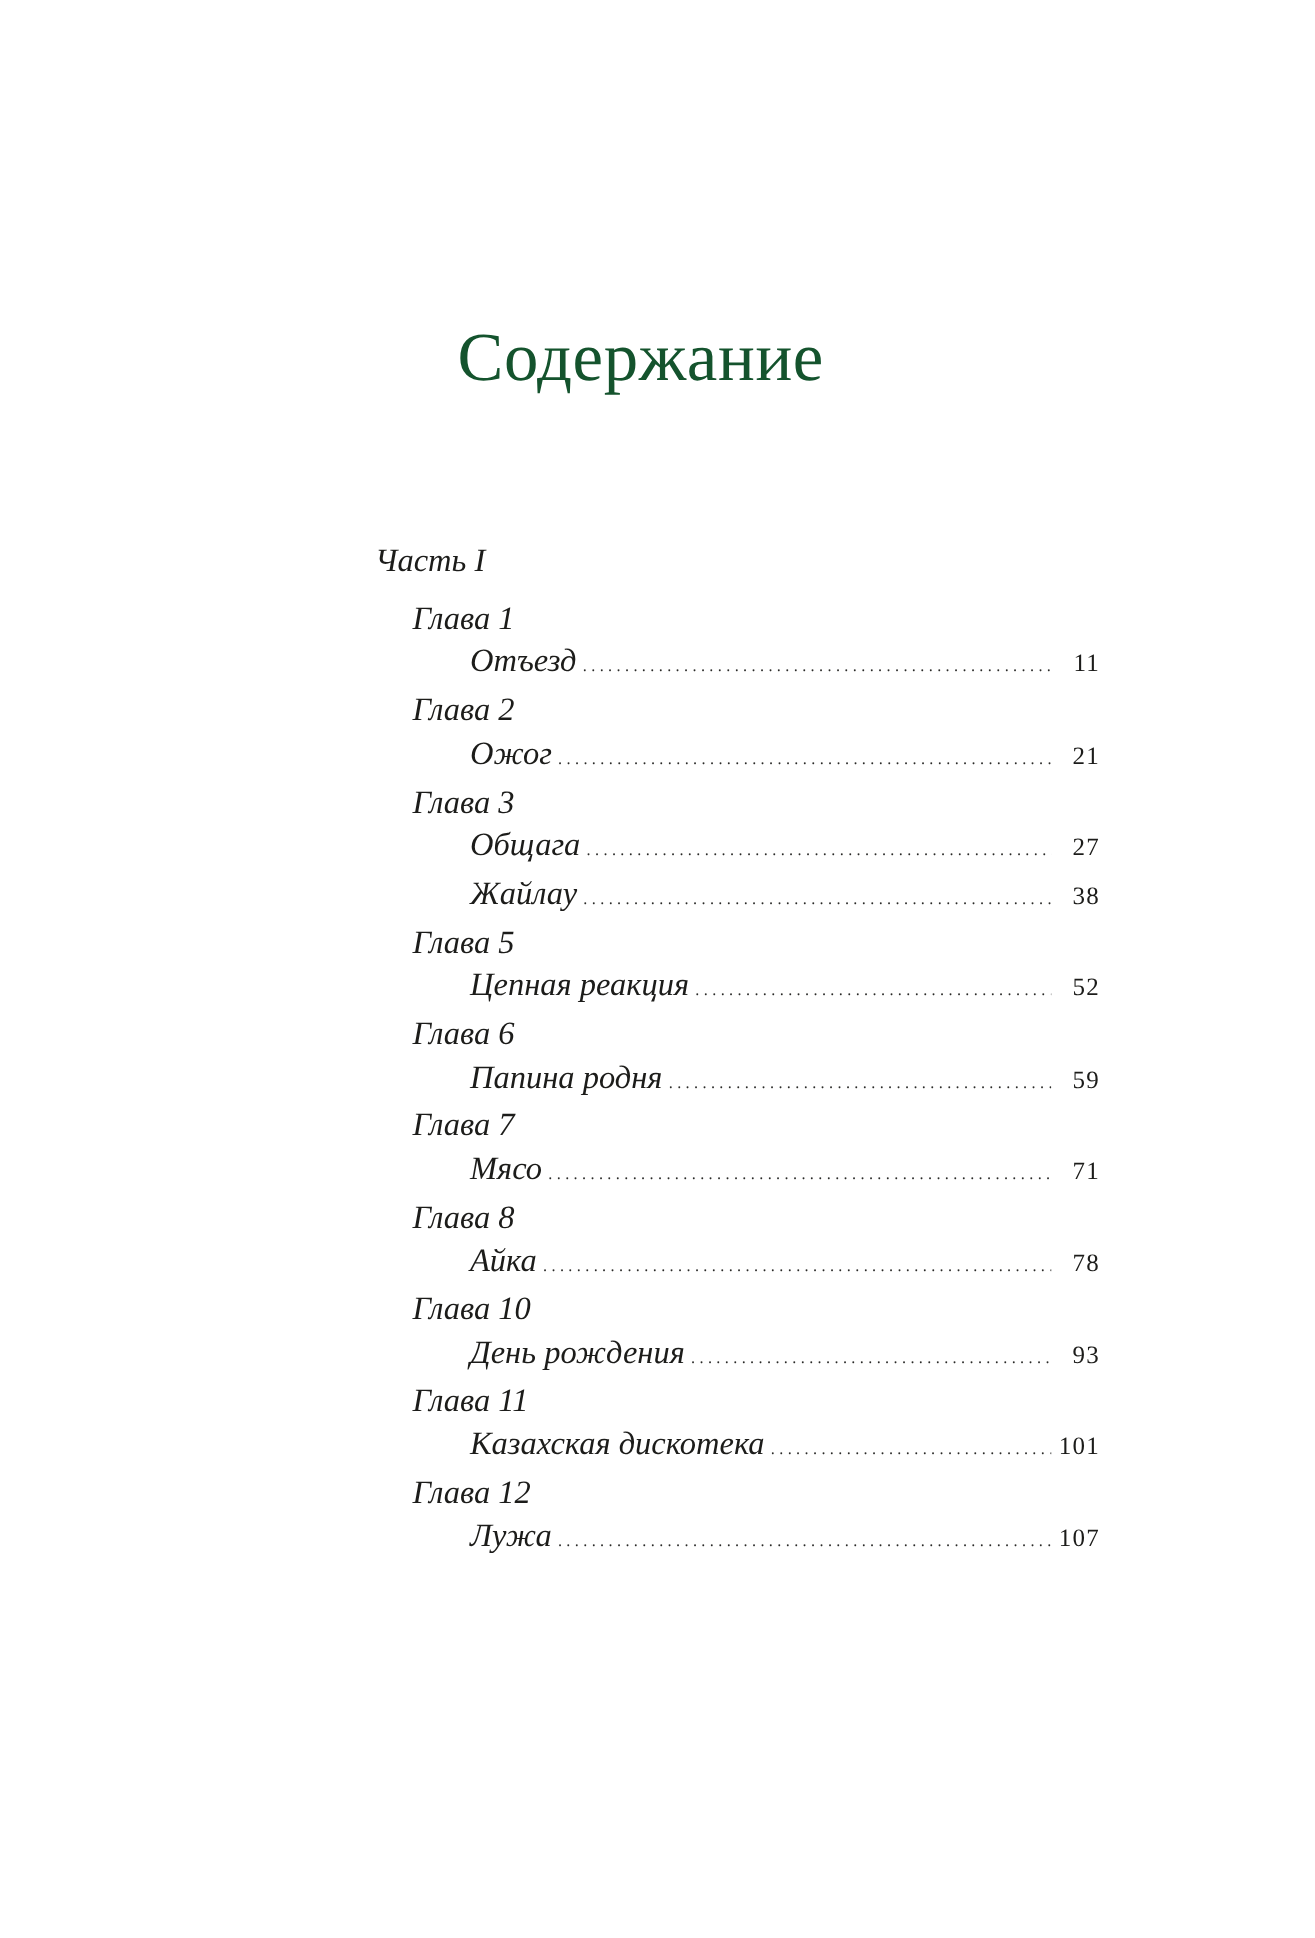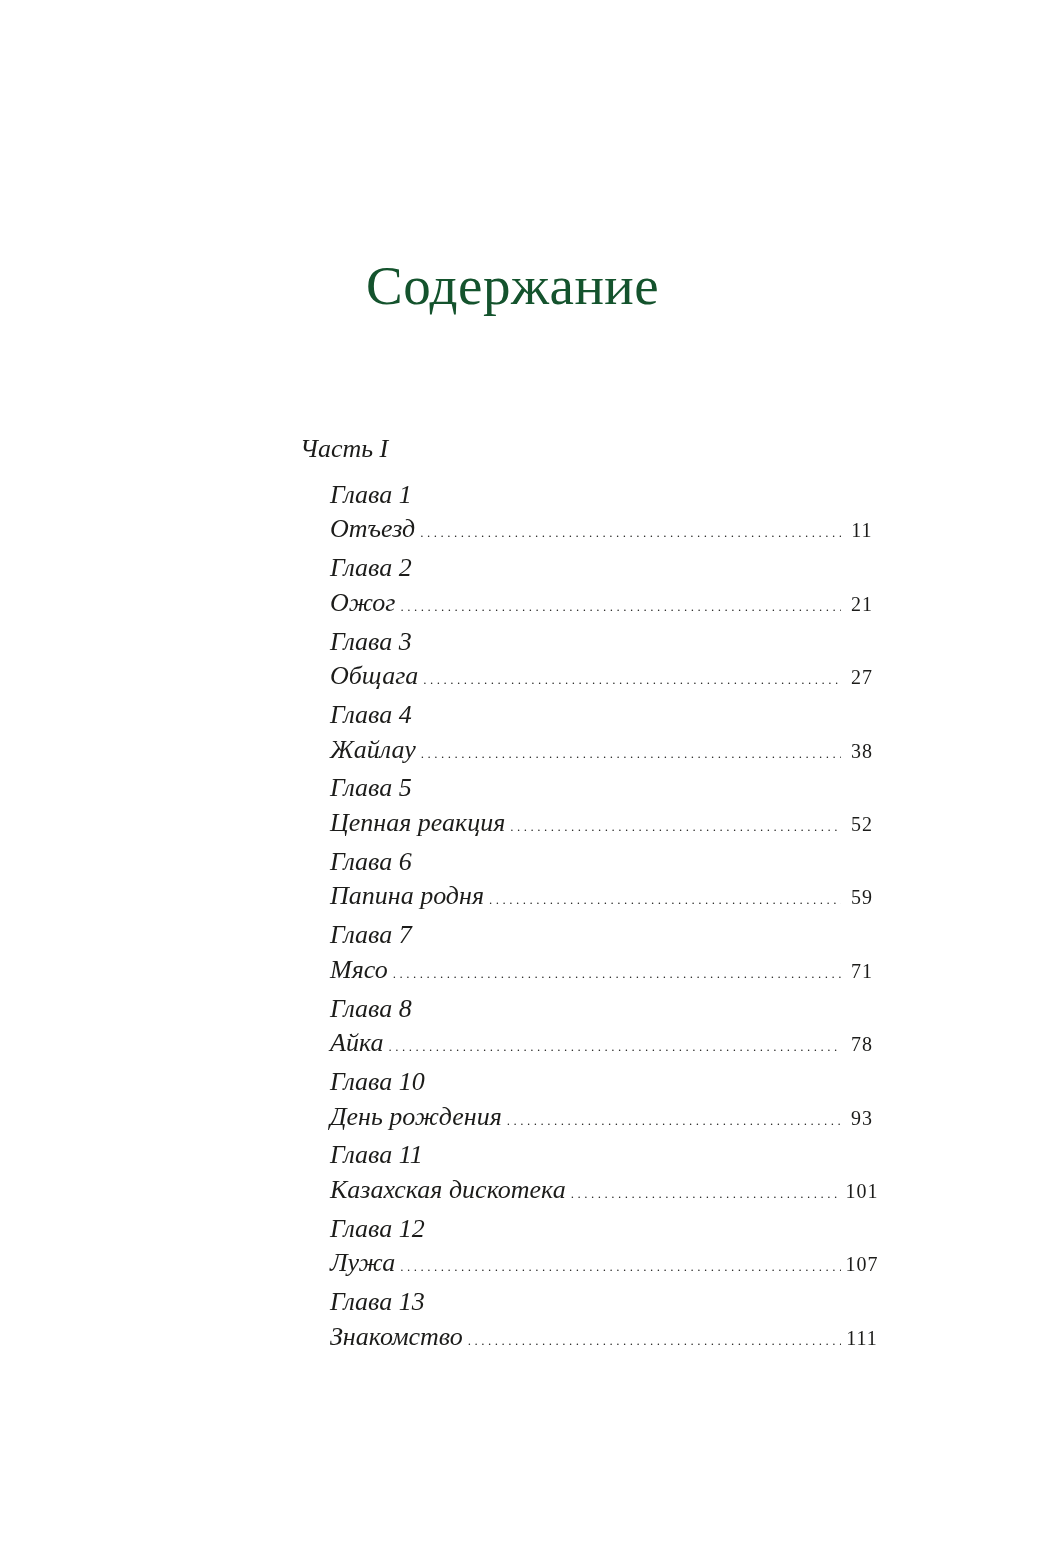--- a/index.html
+++ b/index.html
@@ -44,40 +44,41 @@
   }
   .chapter-label {
     white-space: nowrap;
   }
   .title-line {
     display: flex;
     align-items: baseline;
   }
   .entry-title {
     white-space: nowrap;
+    margin-left: 46px;
   }
   .dots {
     flex: 1;
     overflow: hidden;
     white-space: nowrap;
     font-style: normal;
     font-size: 13px;
     letter-spacing: 3.5px;
     color: #2a2a28;
     margin: 0 3px 0 5px;
   }
   .dots::after {
     content: "..........................................................................................................................................................";
   }
   .page-num {
     font-style: normal;
     font-size: 20px;
     letter-spacing: 1px;
     min-width: 36px;
-    text-align: center;
+    text-align: right;
     white-space: nowrap;
   }
 </style>
 </head>
 <body>
 
 <div class="page">
 
   <h1 class="book-title">Содержание</h1>
 
@@ -106,21 +107,20 @@
     <div class="toc-entry">
       <div class="chapter-label">Глава 3</div>
       <div class="title-line">
         <span class="entry-title">Общага</span>
         <span class="dots"></span>
         <span class="page-num">27</span>
       </div>
     </div>
 
     <div class="toc-entry">
-      <div class="chapter-label">Глава 4</div>
       <div class="title-line">
         <span class="entry-title">Жайлау</span>
         <span class="dots"></span>
         <span class="page-num">38</span>
       </div>
     </div>
 
     <div class="toc-entry">
       <div class="chapter-label">Глава 5</div>
       <div class="title-line">
@@ -178,23 +178,15 @@
 
     <div class="toc-entry">
       <div class="chapter-label">Глава 12</div>
       <div class="title-line">
         <span class="entry-title">Лужа</span>
         <span class="dots"></span>
         <span class="page-num">107</span>
       </div>
     </div>
 
-    <div class="toc-entry">
-      <div class="chapter-label">Глава 13</div>
-      <div class="title-line">
-        <span class="entry-title">Знакомство</span>
-        <span class="dots"></span>
-        <span class="page-num">111</span>
-      </div>
-    </div>
 
   </div>
 </div>
 
 </body></html>

